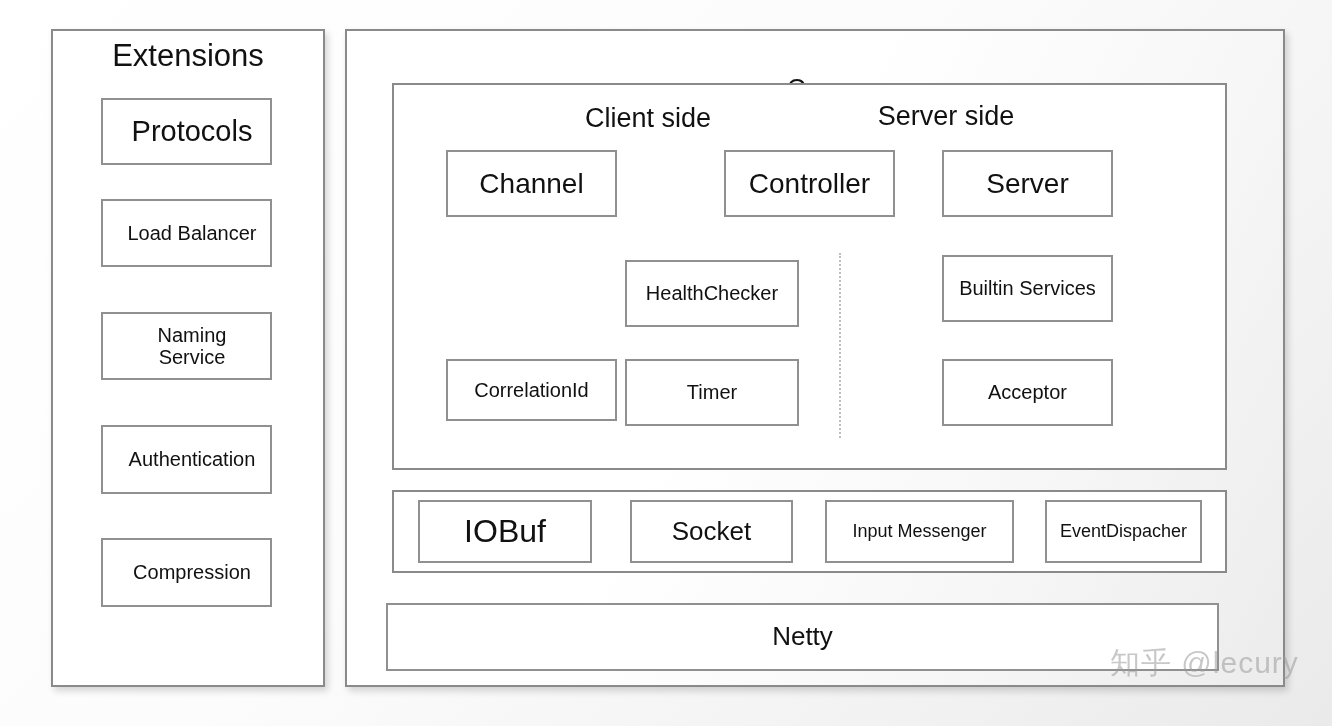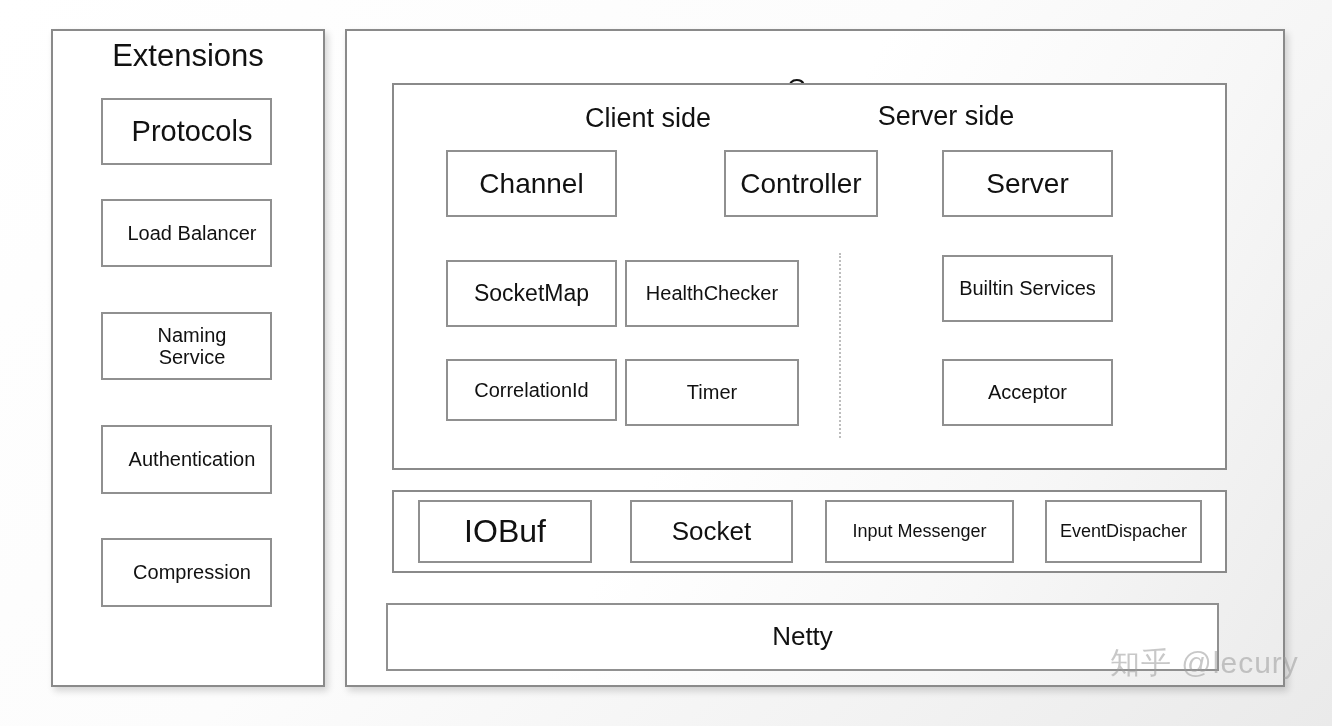--- a/index.html
+++ b/index.html
@@ -132,28 +132,25 @@
     </div>
     <div class="box ext-box" style="top: 425px; height: 69px; font-size: 20px;">
       <span>Authentication</span>
     </div>
     <div class="box ext-box" style="top: 538px; height: 69px; font-size: 20px;">
       <span>Compression</span>
     </div>
     <div class="box" style="left: 446px; top: 150px; width: 171px; height: 67px; font-size: 28px;">
       <span>Channel</span>
     </div>
-    <div class="box" style="left: 724px; top: 150px; width: 154px; height: 67px; font-size: 28px;">
+    <div class="box" style="left: 724px; top: 150px; width: 171px; height: 67px; font-size: 28px;">
       <span>Controller</span>
     </div>
     <div class="box" style="left: 942px; top: 150px; width: 171px; height: 67px; font-size: 28px;">
       <span>Server</span>
-    </div>
-    <div class="box" style="left: 446px; top: 260px; width: 171px; height: 67px; font-size: 23px;">
-      <span>SocketMap</span>
     </div>
     <div class="box" style="left: 625px; top: 260px; width: 174px; height: 67px; font-size: 20px;">
       <span>HealthChecker</span>
     </div>
     <div class="box" style="left: 942px; top: 255px; width: 171px; height: 67px; font-size: 20px;">
       <span>Builtin Services</span>
     </div>
     <div class="box" style="left: 446px; top: 359px; width: 171px; height: 62px; font-size: 20px;">
       <span>CorrelationId</span>
     </div>

